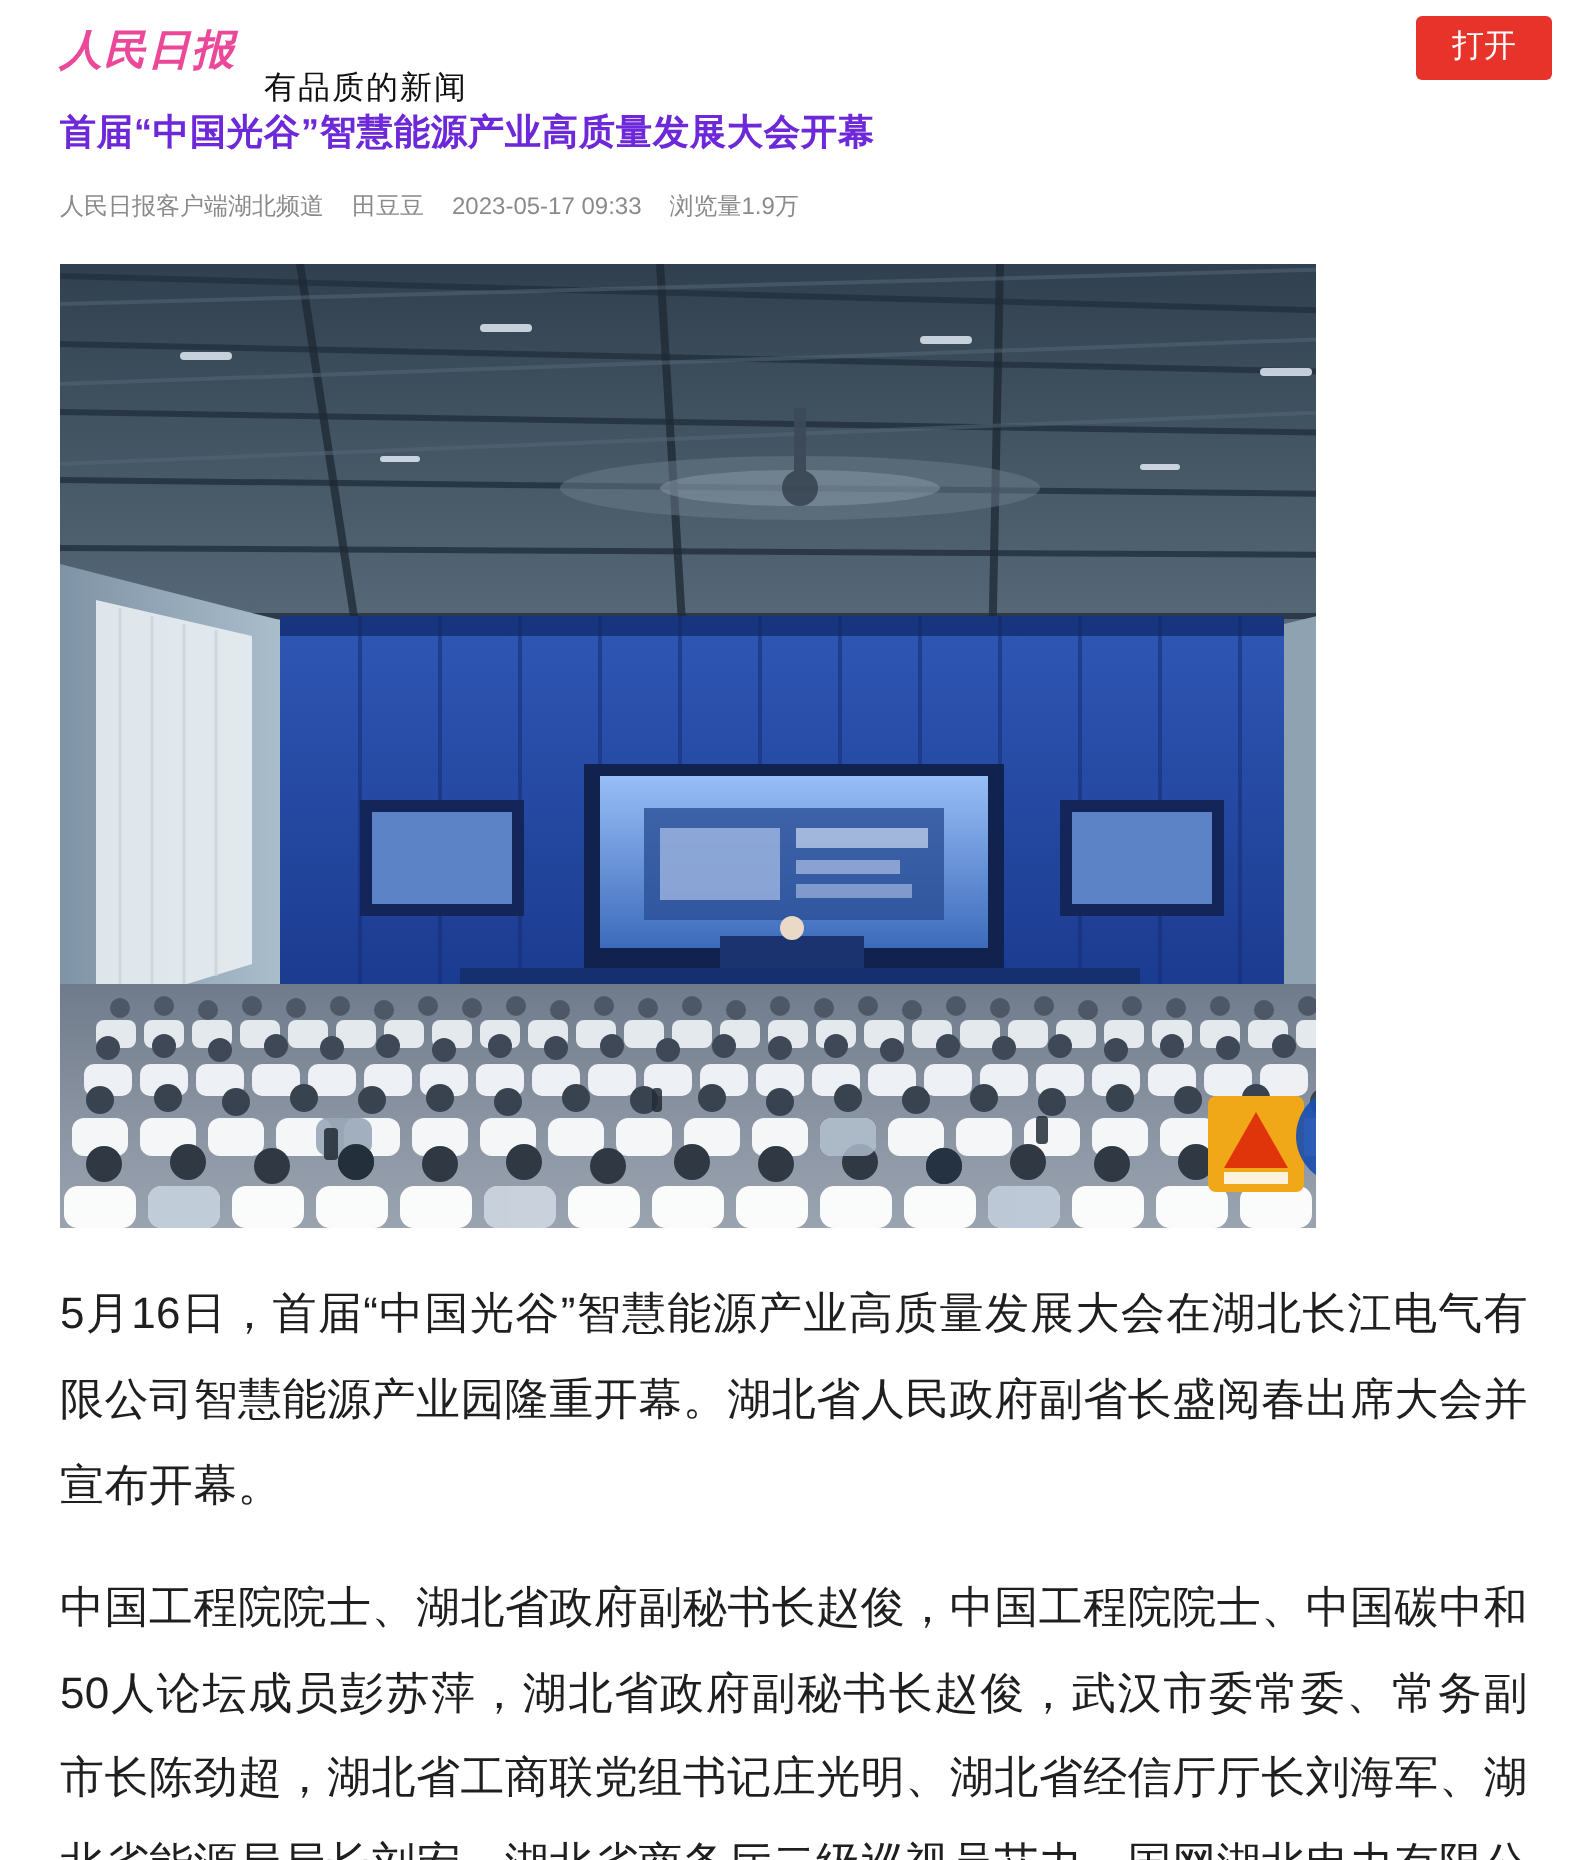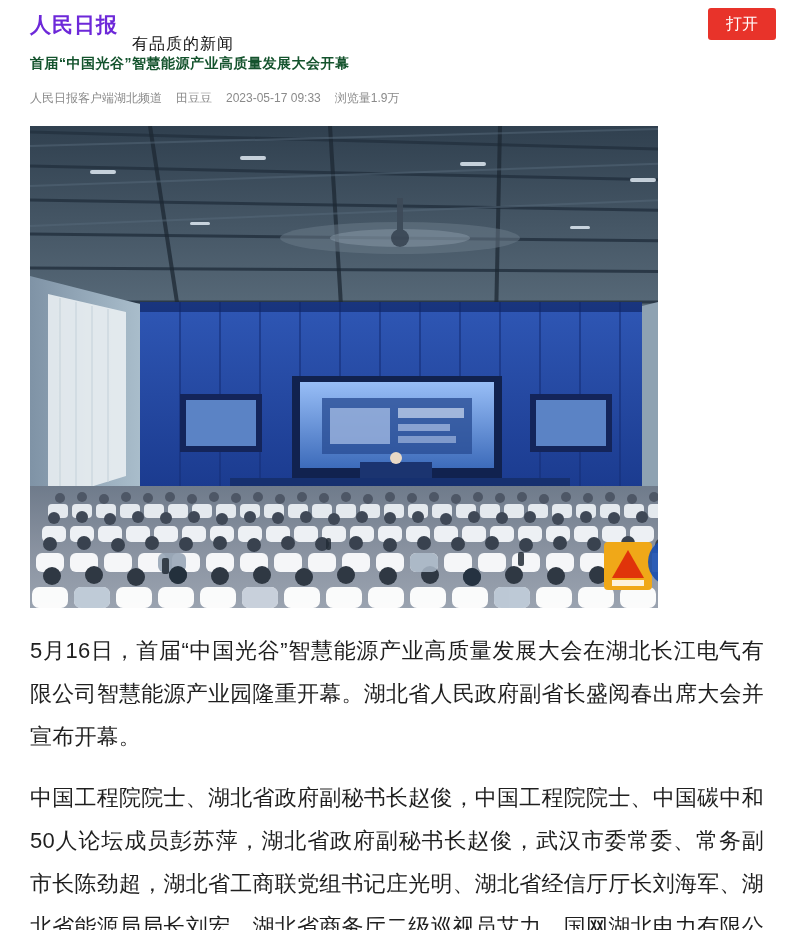--- a/index.html
+++ b/index.html
@@ -32,24 +32,25 @@
   .brand {
     display: flex;
     align-items: center;
     gap: 14px;
     flex: 1;
   }
   .brand-logo {
     font-family: "DejaVu Serif", serif;
     font-weight: bold;
     font-size: 21px;
-    color: #6d28d9;
+    color: #ec4899;
     letter-spacing: 1px;
     line-height: 1;
     white-space: nowrap;
+    font-style: italic;
   }
   .brand-slogan {
     font-family: "DejaVu Serif", serif;
     font-size: 16px;
     color: #111;
     letter-spacing: 1px;
     white-space: nowrap;
     margin-top: 40px;
   }
   .open-btn {
@@ -62,23 +63,23 @@
     cursor: pointer;
     font-family: "Liberation Sans", sans-serif;
     line-height: 1.2;
   }
 
   
   .article {
     padding: 0 30px;
   }
   h1.title {
-    font-size: 14px;
+    font-size: 18px;
     font-weight: bold;
-    color: #14532d;
+    color: #6d28d9;
     margin: 10px 0 16px 0;
     line-height: 1.4;
     letter-spacing: 0.5px;
   }
   .meta {
     font-size: 12px;
     color: #8a8a8a;
     margin-bottom: 20px;
     display: flex;
     align-items: center;

